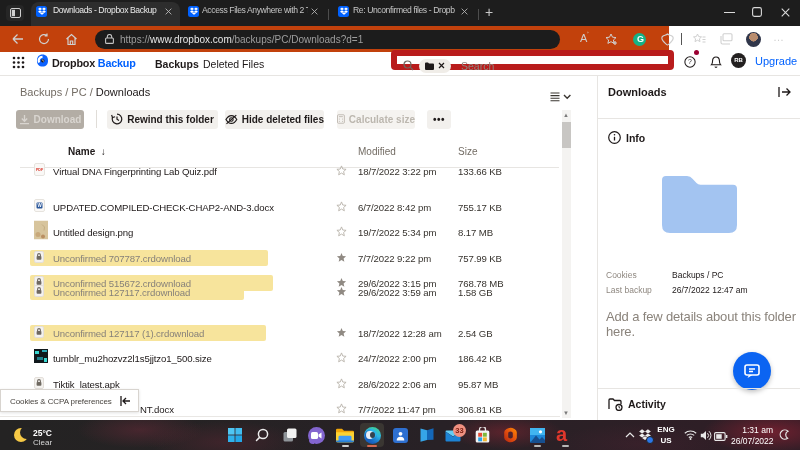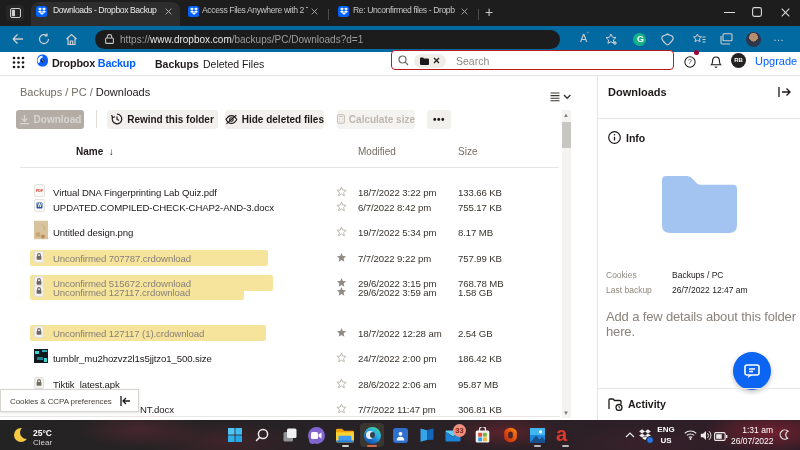--- a/index.html
+++ b/index.html
@@ -6,26 +6,26 @@
 body{font-family:"Liberation Sans",sans-serif;position:relative;background:#fff;}
 .abs{position:absolute;}
 
 #tabbar{left:0;top:0;width:800px;height:26px;background:#1d1d1d;}
 .tab{position:absolute;top:2px;height:24px;color:#c6c6c6;font-size:8.6px;letter-spacing:-0.4px;}
 .tab.active{background:#2d2d2d;border-radius:8px 8px 0 0;color:#e8e8e8;}
 .fav{position:absolute;width:11px;height:11px;background:#0061fe;border-radius:2.5px;top:3.5px;}
 .fav svg{position:absolute;left:1.5px;top:1.5px;}
 .tabx{position:absolute;top:6px;width:7px;height:7px;}
 .tsep{position:absolute;top:9px;width:1px;height:11px;background:#4d4d4d;}
-#toolbar{left:0;top:26px;width:800px;height:26px;background:#0369a1;}
+#toolbar{left:0;top:26px;width:669px;height:26px;background:#c2410c;}
 .tbico{position:absolute;color:#cfcfcf;}
 #urlpill{position:absolute;left:95px;top:3.5px;width:465px;height:19px;background:#1c1c1c;border-radius:9.5px;color:#9d9d9d;font-size:10px;line-height:19px;}
 
 #dbheader{left:0;top:52px;width:800px;height:23.5px;background:#fff;border-bottom:1px solid #e7e5e2;}
-#searchbox{position:absolute;left:391px;top:-2px;width:283px;height:20px;border:1px solid #b91c1c;border-radius:4px;background:#fff;}
+#searchbox{position:absolute;left:391px;top:-2px;width:283px;height:20px;border:6px solid #b91c1c;border-radius:4px;background:#fff;}
 .chip{position:absolute;left:22px;top:2.5px;height:14px;background:#f0ede8;border-radius:7px;padding:0 6px;display:flex;align-items:center;gap:4px;}
 
 #breadcrumb{left:20px;top:86px;font-size:11px;color:#736c64;}
 #breadcrumb b{color:#1e1919;font-weight:normal;}
 .btn{position:absolute;top:109.5px;height:19.5px;border-radius:3px;font-size:10px;font-weight:bold;color:#1e1919;display:flex;align-items:center;justify-content:center;gap:4px;background:#f2f0ed;border:none;white-space:nowrap;}
 .btn.disabled{color:#bcb7af;background:#f5f3f0;}
 #dlbtn{left:16px;width:68px;background:#b3ada5;border:none;color:#d9d5d0;}
 .thead{top:146px;font-size:10px;color:#736c64;}
 #tline{left:20px;top:167px;width:539px;height:1px;background:#e7e5e2;}
 .row{position:absolute;left:0;width:560px;height:25.2px;}
@@ -233,27 +233,27 @@
 <div class="btn disabled" style="left:337px;width:78px;"><svg width="10" height="12" viewBox="0 0 10 12">
       <rect x="0.6" y="0.6" width="8.8" height="10.8" rx="1.2" fill="none" stroke="#bab4ac" stroke-width="1.1"></rect>
       <path d="M2.5 3 h5" stroke="#bab4ac" stroke-width="1.1"></path>
       <circle cx="3" cy="6" r="0.7" fill="#bab4ac"></circle>
       <circle cx="7" cy="6" r="0.7" fill="#bab4ac"></circle>
       <circle cx="3" cy="8.8" r="0.7" fill="#bab4ac"></circle>
       <circle cx="7" cy="8.8" r="0.7" fill="#bab4ac"></circle>
     </svg>Calculate size</div>
 <div class="btn" style="left:427px;width:24px;letter-spacing:0.5px;">•••</div>
 
-<div class="abs thead" style="left:40px;font-weight:bold;color:#1e1919;padding-left:36px;">Name&nbsp; <span style="font-weight:normal;">↓</span></div>
+<div class="abs thead" style="left:32px;font-weight:bold;color:#1e1919;padding-left:36px;">Name&nbsp; <span style="font-weight:normal;">↓</span></div>
 <div class="abs thead" style="left:358px;text-align:center;">Modified</div>
 <div class="abs thead" style="left:458px;">Size</div>
 <div class="abs" id="tline"></div>
 
 <div id="rows">
-<div class="row" style="top:179px;padding-left:20px;">
+<div class="row" style="top:158px;padding-left:20px;">
       <div class="ricon"><svg width="11" height="13" viewBox="0 0 11 13">
           <rect x="0.5" y="0.5" width="10" height="12" rx="1.5" fill="#faf8f6" stroke="#e6e3de"></rect>
           <text x="5.5" y="8.4" font-size="3.6" font-weight="bold" text-anchor="middle" fill="#d93025" font-family="Liberation Sans">PDF</text>
         </svg></div>
       <div class="rname" style="left:53px;">Virtual DNA Fingerprinting Lab Quiz.pdf</div>
       <div class="rstar"><svg width="11" height="11" viewBox="0 0 12 12">
           <path d="M6 1 L7.4 4.4 L11 4.7 L8.3 7.1 L9.1 10.7 L6 8.8 L2.9 10.7 L3.7 7.1 L1 4.7 L4.6 4.4 Z" fill="none" stroke="#b9b3ab" stroke-width="1"></path>
         </svg></div>
       <div class="rdate">18/7/2022 3:22 pm</div>
       <div class="rsize">133.66 KB</div>

